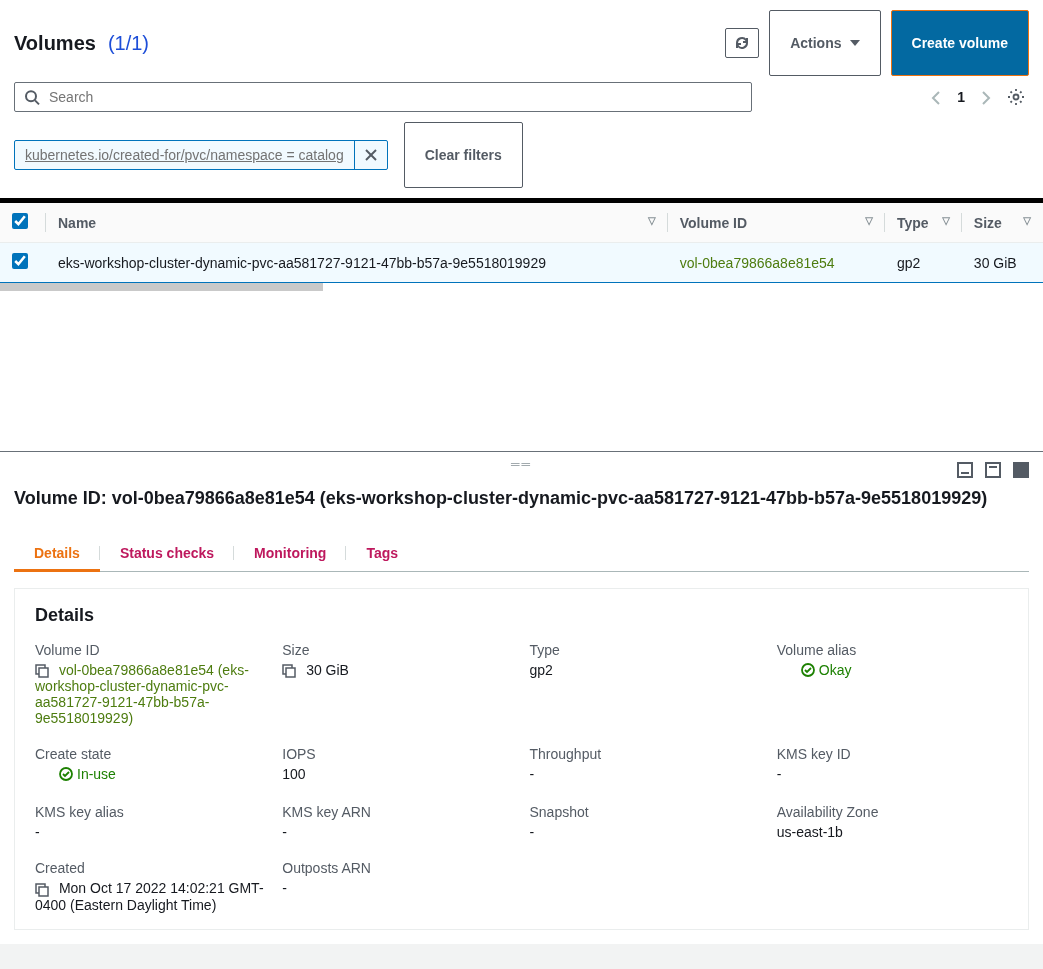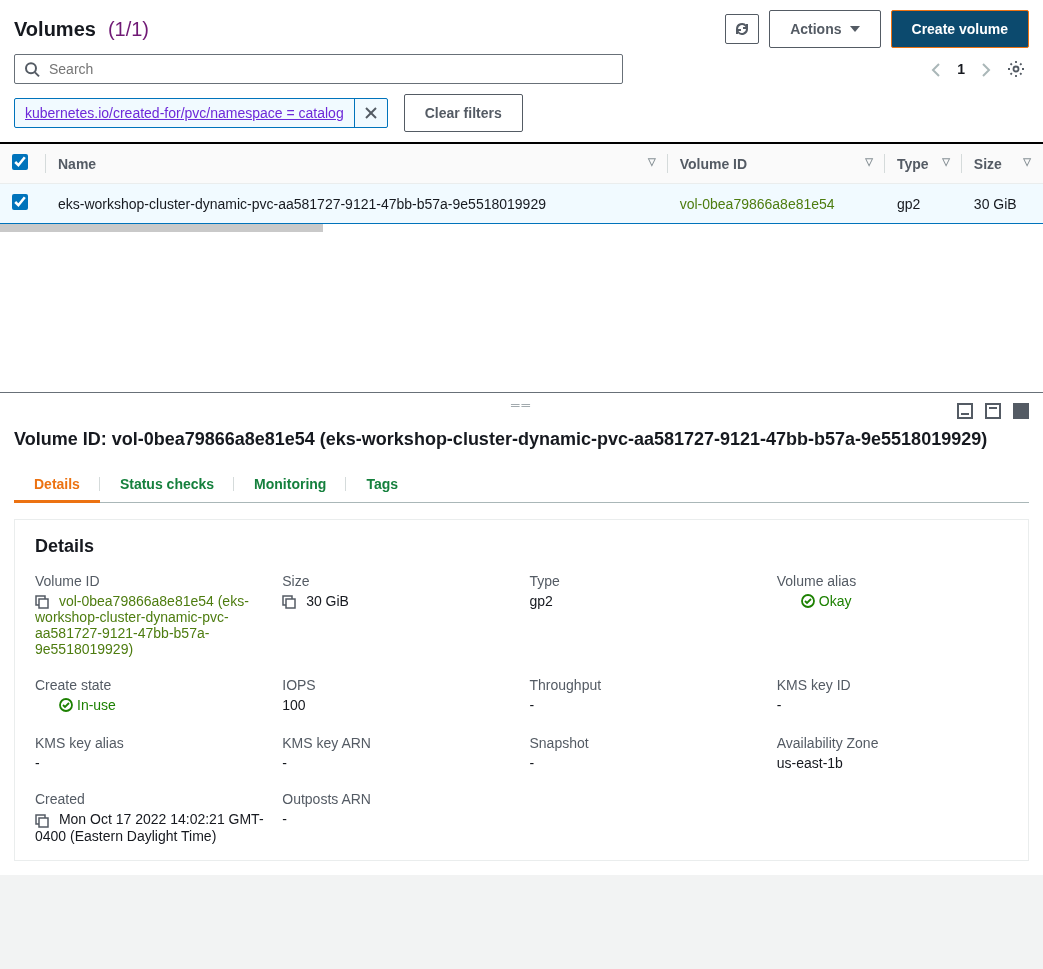--- a/index.html
+++ b/index.html
@@ -3,44 +3,44 @@
   <meta charset="utf-8">
   <style>
     * { box-sizing: border-box; margin: 0; padding: 0; font-family: "Amazon Ember", "Helvetica Neue", Arial, sans-serif; }
     body { background: #f2f3f3; color: #16191f; font-size: 14px; width: 1043px; }
     
     .page { background: #fff; }
     
     .header { padding: 10px 4px 0 14px; display: flex; align-items: center; justify-content: space-between; flex-wrap: wrap; }
     .title-wrap { display: flex; align-items: flex-start; gap: 12px; }
     .title { font-size: 20px; font-weight: 700; color: #16191f; }
-    .title-count { font-size: 20px; font-weight: 400; color: #701a75; }
+    .title-count { font-size: 20px; font-weight: 400; color: #1d4ed8; }
     
     .header-actions { display: flex; gap: 10px; align-items: center; padding-right: 10px; }
     
-    .btn { border: 1px solid #545b64; background: #fff; padding: 10px 20px; font-size: 14px; font-weight: 700; border-radius: 2px; cursor: pointer; display: inline-flex; align-items: center; gap: 8px; color: #545b64; }
+    .btn { border: 1px solid #545b64; background: #fff; padding: 24px 20px; font-size: 14px; font-weight: 700; border-radius: 2px; cursor: pointer; display: inline-flex; align-items: center; gap: 8px; color: #545b64; }
     .btn-icon { padding: 6px 8px; }
-    .btn-primary { background: #0c4a6e; border-color: #ec7211; color: #fff; }
+    .btn-primary { background: #0369a1; border-color: #ec7211; color: #fff; }
     
     .search-row { padding: 6px 14px 6px 14px; display: flex; align-items: center; justify-content: space-between; gap: 10px; }
-    .search-box { position: relative; flex: 0 0 auto; width: 609px; }
+    .search-box { position: relative; flex: 0 0 auto; width: 738px; }
     .search-box input { width: 100%; padding: 6px 10px 6px 34px; border: 1px solid #687078; border-radius: 2px; font-size: 14px; }
     .search-box .sicon { position: absolute; left: 10px; top: 50%; transform: translateY(-50%); color: #545b64; }
     
     .pager { display: flex; align-items: center; gap: 16px; padding-right: 4px; }
     .pager .pnum { font-weight: 700; font-size: 14px; }
     .pager .chev { color: #aab7b8; cursor: pointer; }
     .gear { color: #545b64; cursor: pointer; }
     
     .filter-row { padding: 4px 14px 10px; display: flex; gap: 16px; align-items: center; }
     .filter-tag { display: inline-flex; align-items: stretch; border: 1px solid #0073bb; border-radius: 2px; overflow: hidden; background: #f1faff; }
-    .filter-tag .txt { padding: 6px 10px; font-size: 14px; color: #6d28d9; text-decoration: underline; }
+    .filter-tag .txt { padding: 6px 10px; font-size: 14px; color: #737373; text-decoration: underline; }
     .filter-tag .close { border-left: 1px solid #0073bb; padding: 6px 10px; display: flex; align-items: center; cursor: pointer; color: #545b64; }
     
-    .table-wrap { border-top: 2px solid #000000; overflow-x: auto; }
+    .table-wrap { border-top: 5px solid #000000; overflow-x: auto; }
     table.vol { width: 100%; min-width: 1043px; border-collapse: collapse; }
     table.vol th, table.vol td { padding: 10px 12px; text-align: left; font-size: 14px; border-bottom: 1px solid #eaeded; white-space: nowrap; }
     table.vol th { font-weight: 700; color: #545b64; background: #fafafa; position: relative; }
     table.vol th .sort { float: right; color: #879196; font-size: 10px; }
     table.vol th:not(:last-child)::after { content: ""; position: absolute; right: 0; top: 25%; height: 50%; width: 1px; background: #d5dbdb; }
     table.vol tbody tr.selected { background: #f1faff; border-top: 1px solid #0073bb; border-bottom: 1px solid #0073bb; }
     table.vol tbody tr.selected td { border-top: 1px solid #0073bb; border-bottom: 1px solid #0073bb; }
     .checkbox { width: 16px; height: 16px; accent-color: #0073bb; cursor: pointer; }
     .link { color: #4d7c0f; cursor: pointer; }
     .col-check { width: 46px; }
@@ -50,24 +50,24 @@
     .divider { height: 1px; background: #687078; margin-top: 160px; position: relative; }
     .drag-handle { position: absolute; left: 50%; top: 6px; transform: translateX(-50%); color: #879196; font-size: 12px; letter-spacing: 2px; }
     
     .panel-controls { display: flex; justify-content: flex-end; gap: 12px; padding: 10px 14px 0; }
     .panel-controls .pc { width: 16px; height: 16px; border: 2px solid #545b64; cursor: pointer; position: relative; }
     .pc-min::after { content:""; position:absolute; left:2px; right:2px; bottom:2px; height:2px; background:#545b64; }
     .pc-mid::after { content:""; position:absolute; left:2px; right:2px; top:2px; height:2px; background:#545b64; }
     .pc-max { background:#545b64; }
     
     .panel { padding: 10px 14px 14px; }
-    .panel-title { font-size: 18px; font-weight: 700; margin-bottom: 16px; }
+    .panel-title { font-size: 18px; font-weight: 700; margin-bottom: 26px; }
     
     .tabs { display: flex; border-bottom: 1px solid #aab7b8; }
-    .tab { padding: 10px 20px; font-size: 14px; font-weight: 700; color: #15803d; cursor: pointer; position: relative; }
+    .tab { padding: 10px 20px; font-size: 14px; font-weight: 700; color: #be185d; cursor: pointer; position: relative; }
     .tab.active { color: #ec7211; }
     .tab.active::after { content:""; position:absolute; left:0; right:0; bottom:-1px; height:3px; background:#ec7211; }
     .tab:not(:last-child)::before { content:""; position:absolute; right:0; top:30%; height:40%; width:1px; background:#d5dbdb; }
     
     .details-box { border: 1px solid #eaeded; margin-top: 16px; padding: 16px 20px; background: #fff; }
     .details-box h2 { font-size: 18px; font-weight: 700; margin-bottom: 16px; }
     .grid { display: grid; grid-template-columns: repeat(4, 1fr); gap: 20px 16px; }
     .cell { border-top: 0; }
     .lbl { font-size: 14px; color: #545b64; margin-bottom: 4px; }
     .val { font-size: 14px; color: #16191f; }

